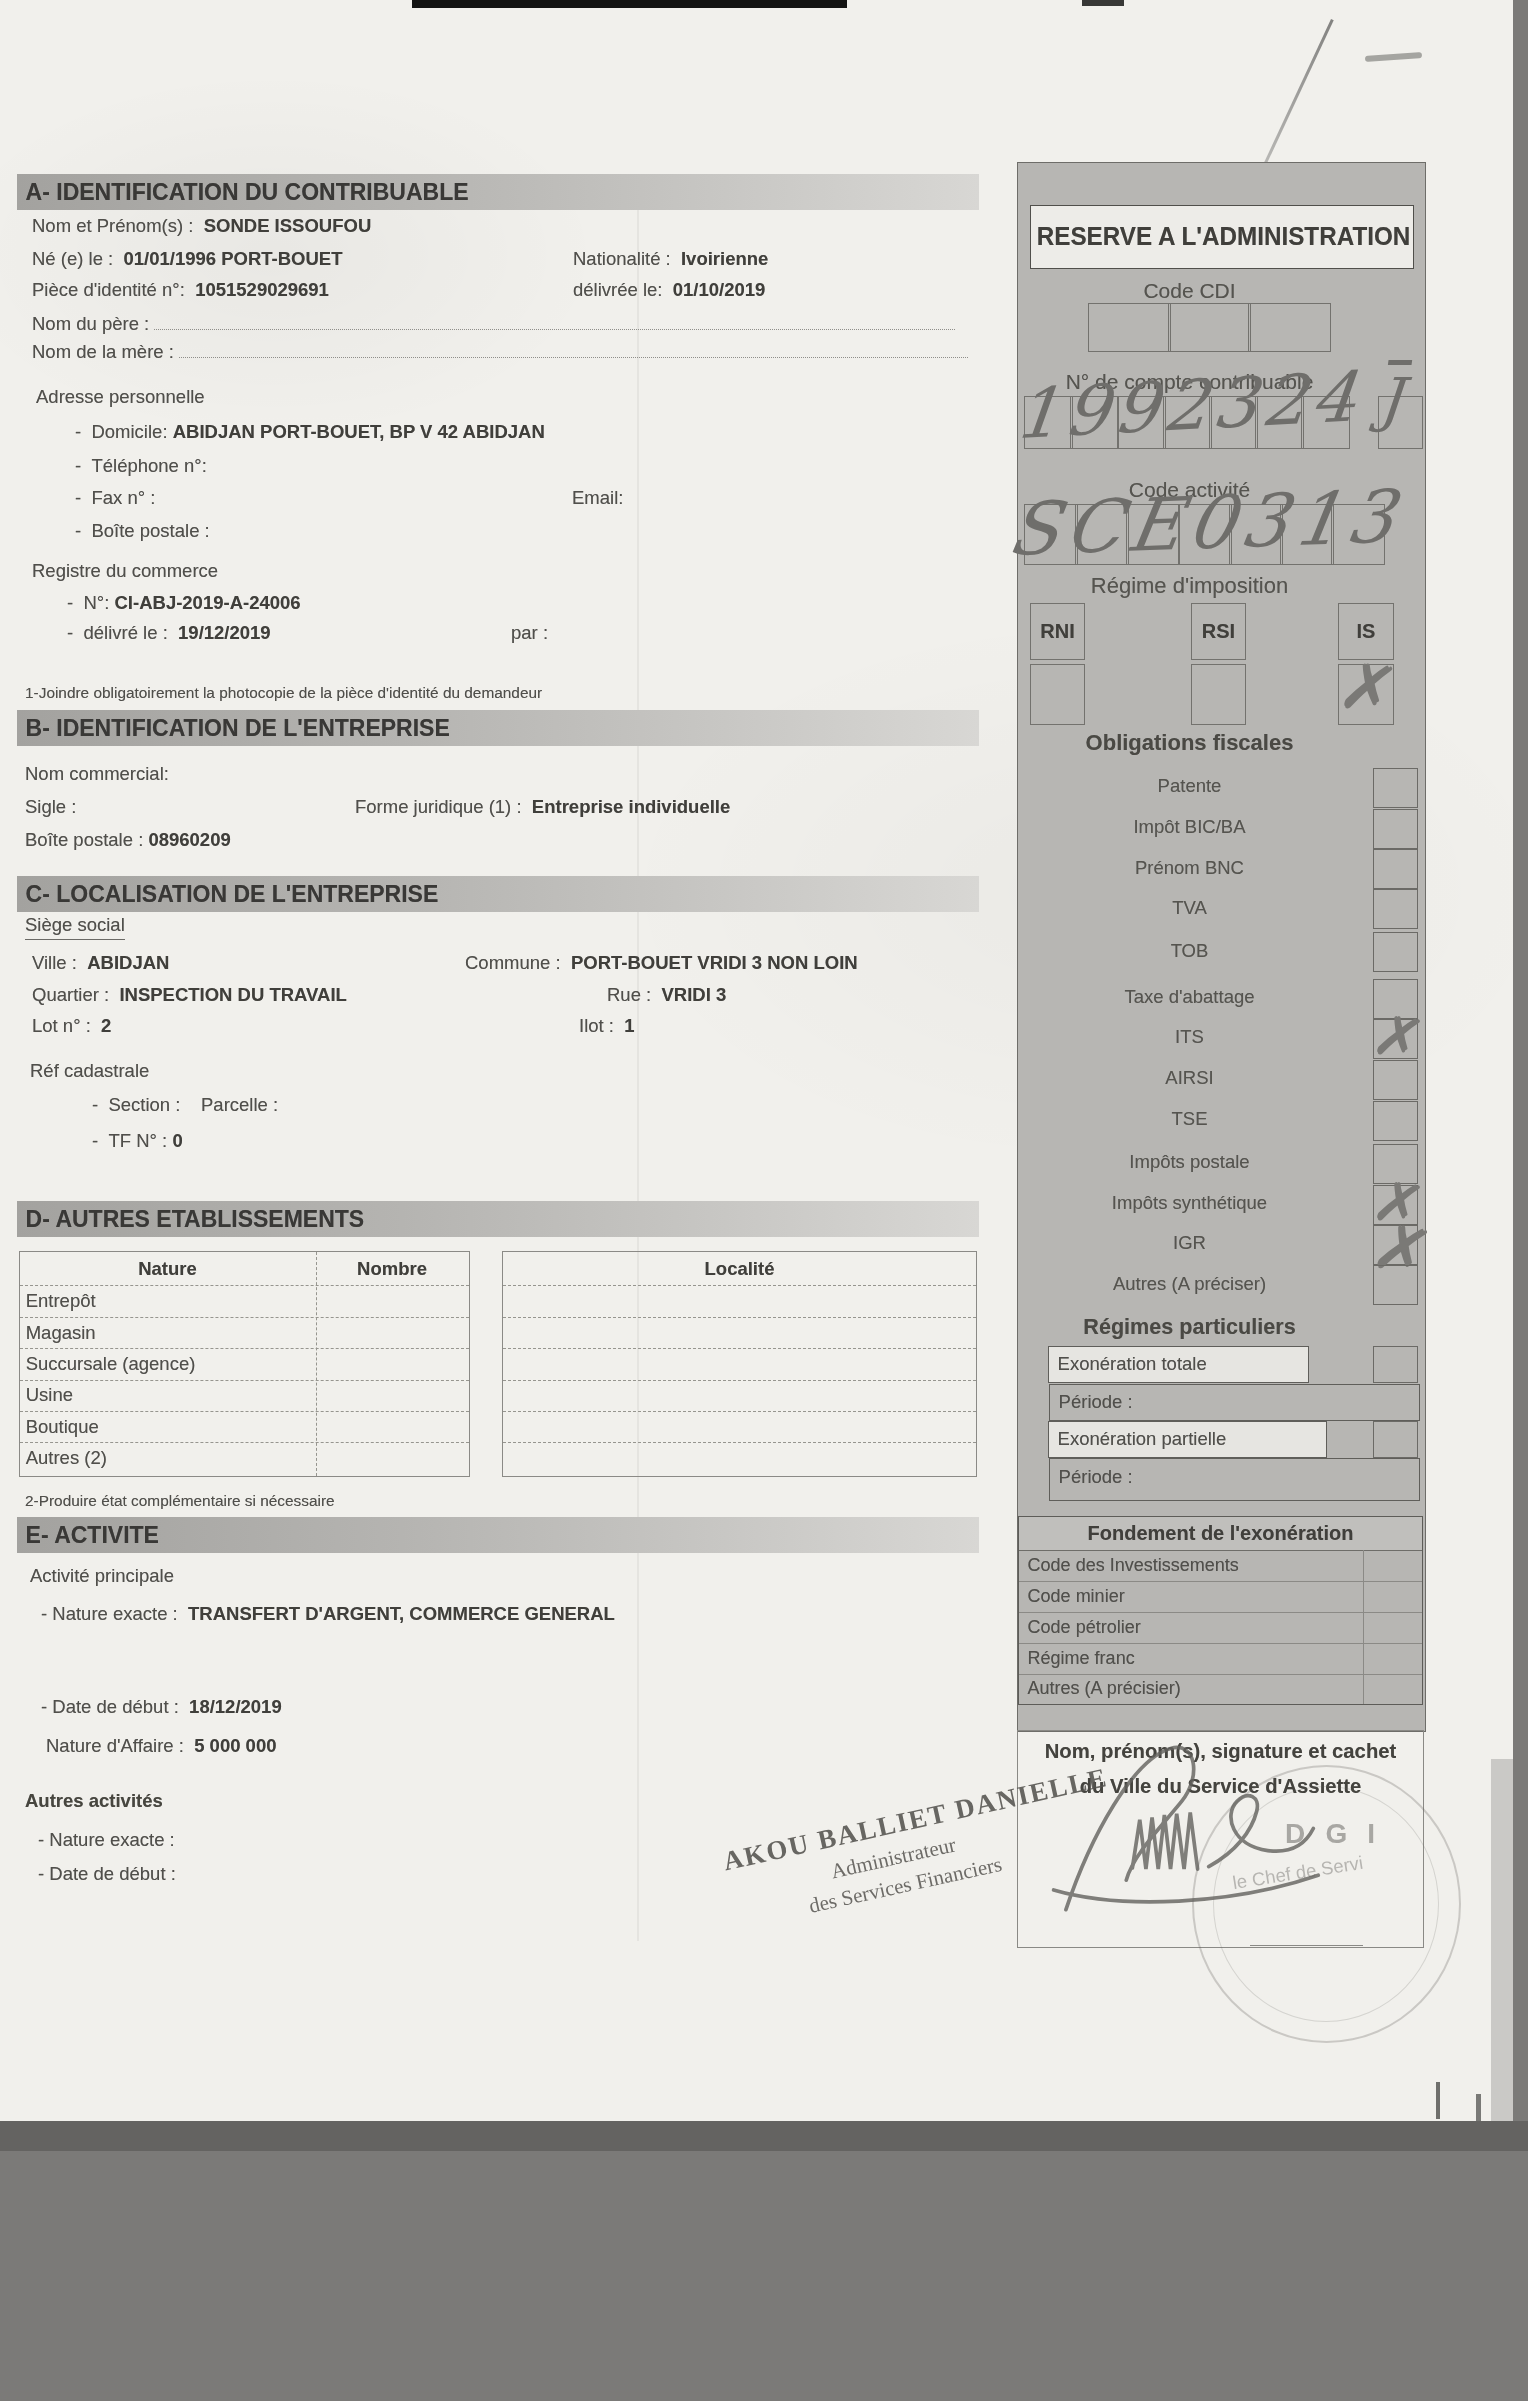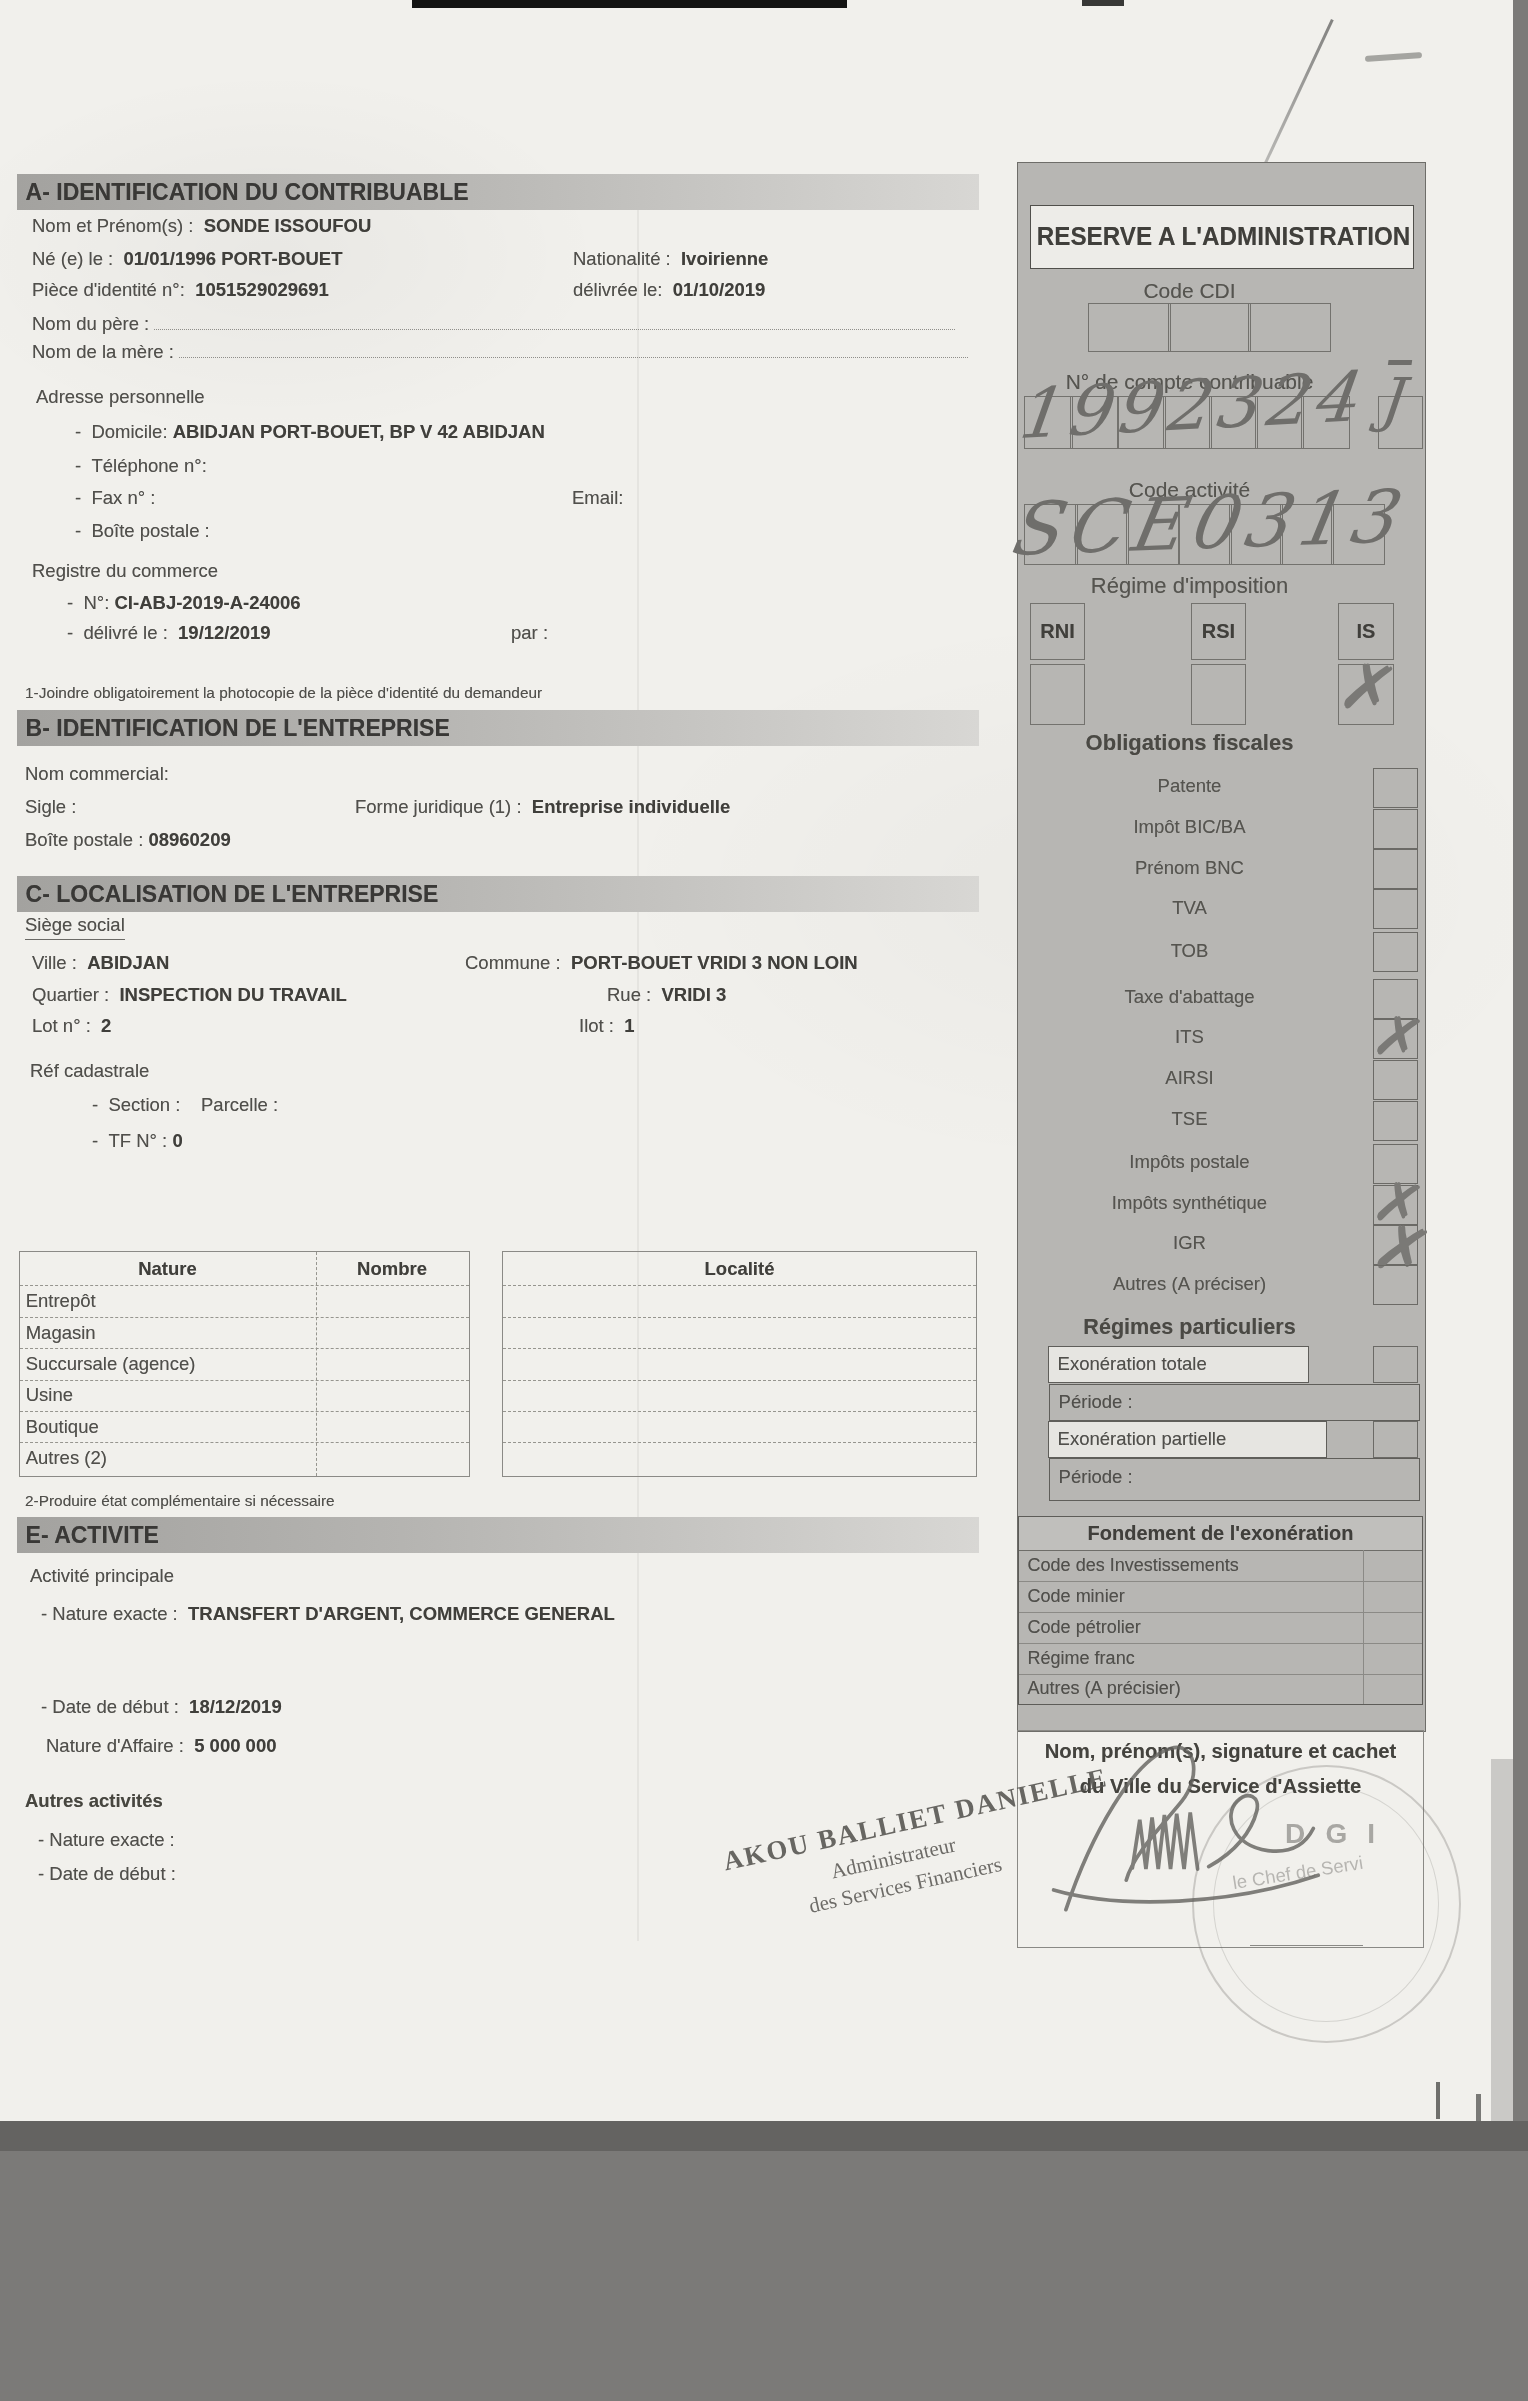--- a/index.html
+++ b/index.html
@@ -75,20 +75,21 @@
   <div class="t" style="left:32px;top:952px"><span>Ville :</span>&nbsp; <span class="b">ABIDJAN</span></div>
   <div class="t" style="left:465px;top:952px"><span>Commune :</span>&nbsp; <span class="b">PORT-BOUET VRIDI 3 NON LOIN</span></div>
   <div class="t" style="left:32px;top:984px"><span>Quartier :</span>&nbsp; <span class="b">INSPECTION DU TRAVAIL</span></div>
   <div class="t" style="left:607px;top:984px"><span>Rue :</span>&nbsp; <span class="b">VRIDI 3</span></div>
   <div class="t" style="left:32px;top:1015px"><span>Lot n° :</span>&nbsp; <span class="b">2</span></div>
   <div class="t" style="left:579px;top:1015px"><span>Ilot :</span>&nbsp; <span class="b">1</span></div>
   <div class="t" style="left:30px;top:1060px">Réf cadastrale</div>
   <div class="t" style="left:92px;top:1094px"><span>-</span>&nbsp;&nbsp;<span>Section :</span>&nbsp;&nbsp;&nbsp;&nbsp;<span>Parcelle :</span></div>
   <div class="t" style="left:92px;top:1130px"><span>-</span>&nbsp;&nbsp;<span>TF N° :</span>&nbsp;<span class="b">0</span></div>
 
+  <div class="bar" style="top:1201px">D- AUTRES ETABLISSEMENTS</div>
 
   <div class="abs" style="left:18.5px;top:1251px;width:449px;height:224px;border:1.2px solid #8b8a86">
     <div class="dash" style="left:0;top:33px;width:449px"></div>
     <div class="dash" style="left:0;top:65px;width:449px"></div>
     <div class="dash" style="left:0;top:96px;width:449px"></div>
     <div class="dash" style="left:0;top:128px;width:449px"></div>
     <div class="dash" style="left:0;top:159px;width:449px"></div>
     <div class="dash" style="left:0;top:190px;width:449px"></div>
     <div class="vdash" style="left:296px;top:0;height:224px"></div>
     <div class="t b center" style="left:0;top:6.2px;width:296px">Nature</div>

